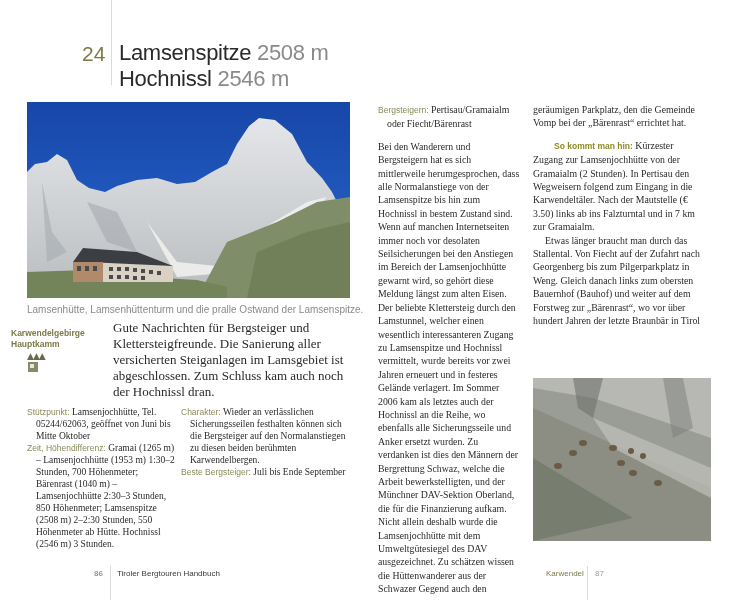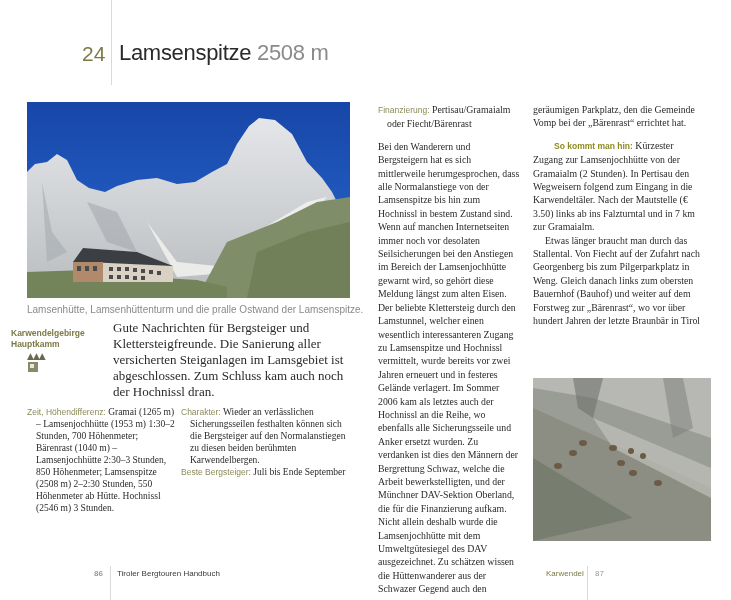--- a/index.html
+++ b/index.html
@@ -52,20 +52,21 @@
     .vline-br { position: absolute; left: 587px; top: 566px; width: 1px; height: 34px; background: #d9d9d9; }
     .pg-right { left: 595px; color: #9a9a9a; }
   </style>
 </head>
 <body>
 
 <div class="vline-top"></div>
 <div class="tour-num">24</div>
 <div class="title-block">
   <div><span>Lamsenspitze</span> <span class="alt">2508 m</span></div>
+  <div><span>Hochnissl</span> <span class="alt">2546 m</span></div>
 </div>
 
 <div class="photo-main">
   <svg width="323" height="196" viewBox="0 0 323 196">
     <defs>
       <linearGradient id="sky" x1="0" y1="0" x2="0" y2="1">
         <stop offset="0" stop-color="#1746a8"></stop>
         <stop offset="1" stop-color="#2a6ad0"></stop>
       </linearGradient>
       <linearGradient id="rock" x1="0" y1="0" x2="0" y2="1">
@@ -109,30 +110,31 @@
 <div class="region">
   <div>Karwendelgebirge</div>
   <div>Hauptkamm</div>
 </div>
 <div class="difficulty">▲▲▲</div>
 <div class="icon-box"></div>
 
 <div class="lead">Gute Nachrichten für Bergsteiger und Klettersteigfreunde. Die Sanierung aller versicherten Steiganlagen im Lamsgebiet ist abgeschlossen. Zum Schluss kam auch noch der Hochnissl dran.</div>
 
 <div class="info-col info-left">
+  <p><span class="lbl">Stützpunkt:</span> <span>Lamsenjochhütte, Tel. 05244/62063, geöffnet von Juni bis Mitte Oktober</span></p>
   <p><span class="lbl">Zeit, Höhendifferenz:</span> <span>Gramai (1265 m) – Lamsenjochhütte (1953 m) 1:30–2 Stunden, 700 Höhenmeter; Bärenrast (1040 m) – Lamsenjochhütte 2:30–3 Stunden, 850 Höhenmeter; Lamsenspitze (2508 m) 2–2:30 Stunden, 550 Höhenmeter ab Hütte. Hochnissl (2546 m) 3 Stunden.</span></p>
 </div>
 
 <div class="info-col info-right">
   <p><span class="lbl">Charakter:</span> <span>Wieder an verlässlichen Sicherungsseilen festhalten können sich die Bergsteiger auf den Normalanstiegen zu diesen beiden berühmten Karwendelbergen.</span></p>
   <p><span class="lbl">Beste Bergsteiger:</span> <span>Juli bis Ende September</span></p>
 </div>
 
 <div class="col col-a">
-  <p class="indent"><span class="lbl">Finanzierung:</span> <span>Pertisau/Gramaialm oder Fiecht/Bärenrast</span></p>
+  <p class="indent"><span class="lbl">Bergsteigern:</span> <span>Pertisau/Gramaialm oder Fiecht/Bärenrast</span></p>
   <div class="gap"></div>
   <p>Bei den Wanderern und Bergsteigern hat es sich mittlerweile herumgesprochen, dass alle Normalanstiege von der Lamsenspitze bis hin zum Hochnissl in bestem Zustand sind. Wenn auf manchen Internetseiten immer noch vor desolaten Seilsicherungen bei den Anstiegen im Bereich der Lamsenjochhütte gewarnt wird, so gehört diese Meldung längst zum alten Eisen. Der beliebte Klettersteig durch den Lamstunnel, welcher einen wesentlich interessanteren Zugang zu Lamsenspitze und Hochnissl vermittelt, wurde bereits vor zwei Jahren erneuert und in festeres Gelände verlagert. Im Sommer 2006 kam als letztes auch der Hochnissl an die Reihe, wo ebenfalls alle Sicherungsseile und Anker ersetzt wurden. Zu verdanken ist dies den Männern der Bergrettung Schwaz, welche die Arbeit bewerkstelligten, und der Münchner DAV-Sektion Oberland, die für die Finanzierung aufkam. Nicht allein deshalb wurde die Lamsenjochhütte mit dem Umweltgütesiegel des DAV ausgezeichnet. Zu schätzen wissen die Hüttenwanderer aus der Schwazer Gegend auch den</p>
 </div>
 
 <div class="col col-b">
   <p>geräumigen Parkplatz, den die Gemeinde Vomp bei der „Bärenrast“ errichtet hat.</p>
   <div class="gap"></div>
   <p><span class="lbl-green">So kommt man hin:</span> <span>Kürzester Zugang zur Lamsenjochhütte von der Gramaialm (2 Stunden). In Pertisau den Wegweisern folgend zum Eingang in die Karwendeltäler. Nach der Mautstelle (€ 3.50) links ab ins Falzturntal und in 7 km zur Gramaialm.</span></p>
   <p class="para-indent">Etwas länger braucht man durch das Stallental. Von Fiecht auf der Zufahrt nach Georgenberg bis zum Pilgerparkplatz in Weng. Gleich danach links zum obersten Bauernhof (Bauhof) und weiter auf dem Forstweg zur „Bärenrast“, wo vor über hundert Jahren der letzte Braunbär in Tirol</p>
 </div>

